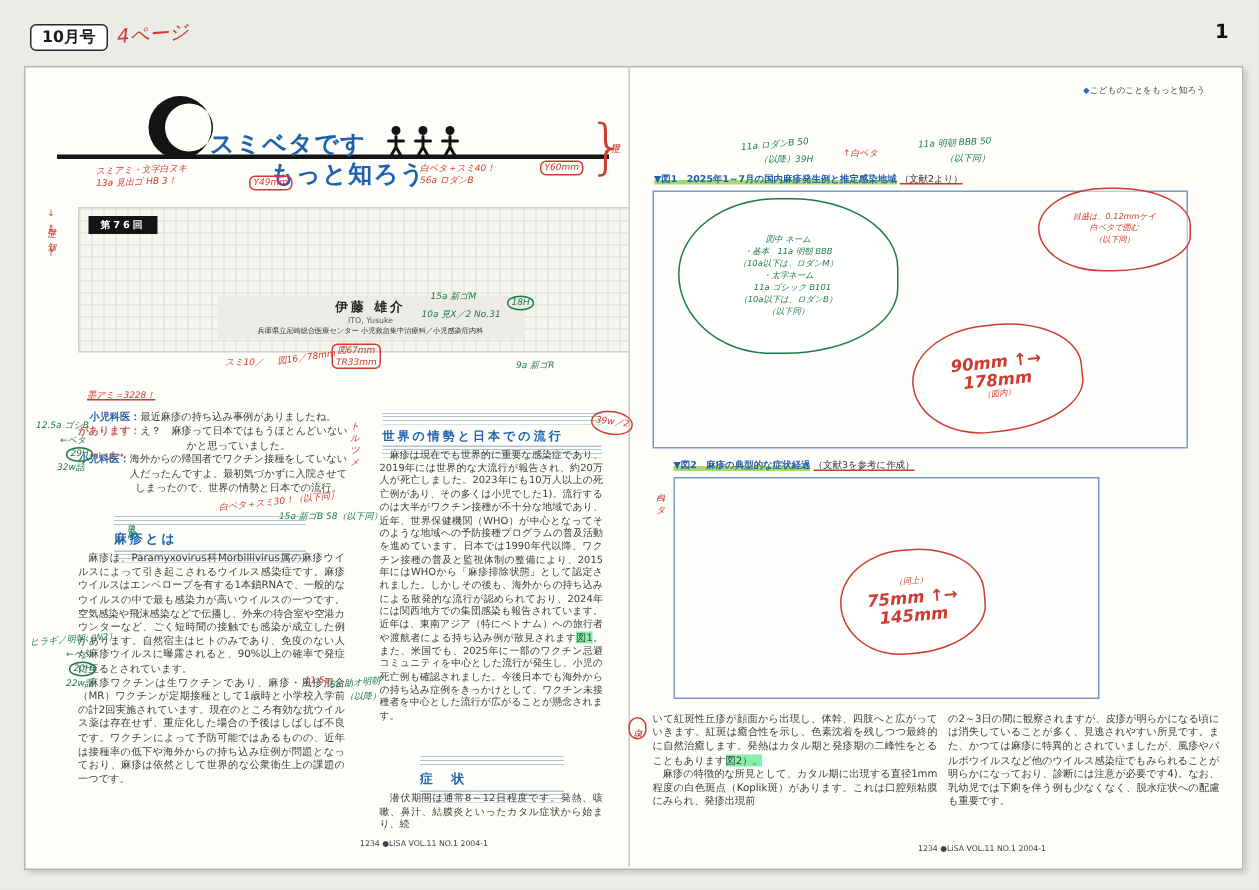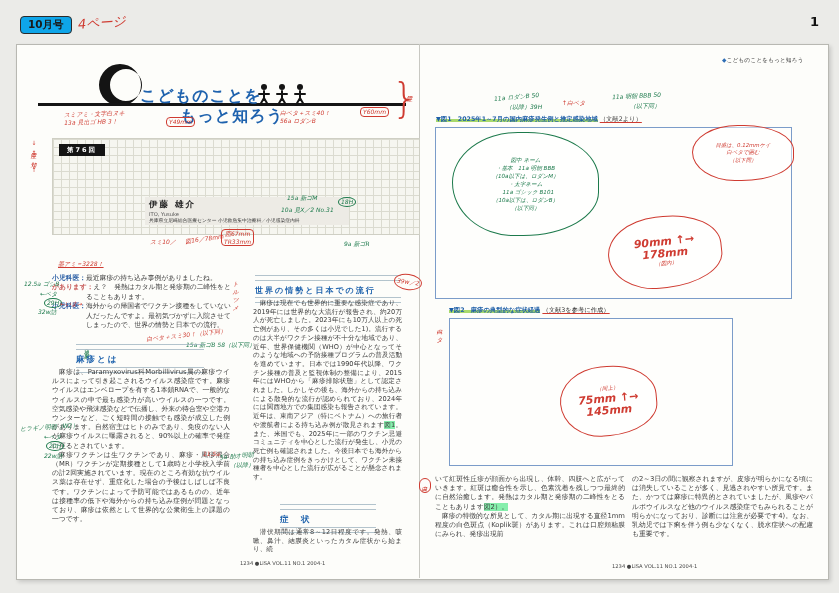--- a/index.html
+++ b/index.html
@@ -3,21 +3,21 @@
 <meta charset="utf-8">
 <style>
   html,body{margin:0;padding:0;background:#d9d9d5;}
   .sheet{position:relative;width:839px;height:593px;background:#ececeae8;background:#ebebe8;
     font-family:"DejaVu Sans",sans-serif;overflow:hidden;}
   .abs{position:absolute;}
   .paper{position:absolute;left:16px;top:44px;width:811px;height:534px;background:#fdfdfa;
     border:1px solid #b8b8b2;box-shadow:2px 2px 4px rgba(0,0,0,.15);}
   .gutter{position:absolute;left:419px;top:44px;width:1px;height:534px;background:#c8c8c2;}
   
-  .issue-box{border:1.6px solid #2a2a2a;border-radius:4px;background:#0ea5e9;font-weight:bold;
+  .issue-box{border:1.6px solid #2a2a2a;border-radius:4px;background:#ffffff;font-weight:bold;
     font-size:10.5px;padding:1px 7px;color:#1a1a1a;}
   .print-note{font-size:6.4px;font-weight:bold;color:#333;line-height:9px;}
   .sheetnum{font-size:13px;font-weight:bold;color:#111;}
   
   .red{color:#cf3b31;}
   .green{color:#1d7a4c;}
   .hw{font-style:italic;font-size:6px;line-height:7.5px;white-space:nowrap;}
   .hw-lg{font-style:italic;font-size:13px;}
   .boxn{border:1px solid currentColor;border-radius:4px;padding:0 2px;}
   .circ{border:1px solid currentColor;border-radius:50%;padding:0 2px;display:inline-block;}
@@ -25,21 +25,21 @@
   .cloud{position:absolute;border:1.3px solid;border-radius:48% 52% 55% 45% / 52% 48% 45% 55%;
     display:flex;flex-direction:column;align-items:center;justify-content:center;text-align:center;background:rgba(255,255,255,.5);}
   
   .logo-t{font-size:16px;font-weight:bold;color:#1e62ae;letter-spacing:1px;white-space:nowrap;}
   .blackrule{background:#151515;}
   .gridbox{background-color:#f6f6f0;
     background-image:linear-gradient(#dbdbd0 1px,transparent 1px),linear-gradient(90deg,#dbdbd0 1px,transparent 1px);
     background-size:8px 8px;border:1px solid #cfcfc4;}
   .badge{background:#141414;color:#fff;font-size:6.5px;font-weight:bold;padding:1.5px 8px;letter-spacing:2px;}
   .main-title{font-size:37px;font-weight:bold;color:#2e6db4;letter-spacing:10px;text-align:center;white-space:nowrap;}
-  .authorbox{background:#edebe5;text-align:left;padding:2px 4px;}
+  .authorbox{background:#edebe5;text-align:center;padding:2px 4px;}
   .a-name{font-size:8.5px;font-weight:bold;color:#222;letter-spacing:2px;}
   .a-rom{font-size:5.2px;color:#555;}
   .a-aff{font-size:4.8px;color:#333;white-space:nowrap;}
   
   .rules{height:8px;background:repeating-linear-gradient(to bottom,#9ab0bd 0 .7px,transparent .7px 2.6px);opacity:.75;}
   .sec-head{color:#1f63ad;font-weight:bold;font-size:8.5px;text-align:left;letter-spacing:2px;padding:1.5px 0;white-space:nowrap;}
   .body-txt{font-size:6.8px;line-height:9.2px;text-align:justify;color:#3b3b3b;}
   .body-txt p{margin:0;text-indent:6.8px;}
   .world-txt{font-size:6.6px;line-height:8.7px;}
   .dlg{font-size:6.8px;line-height:9.4px;color:#3b3b3b;}
@@ -66,21 +66,21 @@
   <div class="abs hw-lg red" style="left:78px;top:14px;transform:rotate(-4deg);">4ページ</div>
   <div class="abs sheetnum" style="left:810px;top:14px;">1</div>
 
   <div class="paper"></div>
   <div class="gutter"></div>
 
   <svg class="abs" style="left:98px;top:61px;" width="44" height="48" viewBox="0 0 44 48">
     <path fill="#141414" fill-rule="evenodd" d="M22,24 m-21,0 a21,21 0 1,0 42,0 a21,21 0 1,0 -42,0 M28,24 m-16,0 a16,16 0 1,0 32,0 a16,16 0 1,0 -32,0"></path>
   </svg>
   <div class="abs blackrule" style="left:38px;top:103px;width:368px;height:2.5px;"></div>
-  <div class="abs logo-t" style="left:140px;top:86px;">こどものことを</div>
+  <div class="abs logo-t" style="left:140px;top:86px;">スミベタです</div>
   <div class="abs logo-t" style="left:180px;top:106px;">もっと知ろう</div>
   <svg class="abs" style="left:256px;top:83px;" width="54" height="26" viewBox="0 0 54 26">
     <g stroke="#141414" stroke-width="2" fill="none" stroke-linecap="round">
       <path d="M8,8 L8,15 M3,11 L13,11 M8,15 L4,22 M8,15 L12,22"></path>
       <path d="M26,8 L26,15 M21,11 L31,11 M26,15 L22,22 M26,15 L30,22"></path>
       <path d="M44,8 L44,15 M39,11 L49,11 M44,15 L40,22 M44,15 L48,22"></path>
     </g>
     <g fill="#141414">
         <circle cx="8" cy="4" r="3"></circle>
         <circle cx="26" cy="4" r="3"></circle>
@@ -115,23 +115,23 @@
   <div class="abs hw red boxn" style="left:221px;top:229px;text-align:center;">
     <div>図67mm</div>
     <div>TR33mm</div>
   </div>
   <div class="abs hw green" style="left:287px;top:194px;">15a 新ゴM</div>
   <div class="abs hw green" style="left:338px;top:197px;"><span class="circ">18H</span></div>
   <div class="abs hw green" style="left:281px;top:206px;">10a 見X／2 No.31</div>
   <div class="abs hw green" style="left:344px;top:240px;">9a 新ゴR</div>
 
   <div class="abs hw red" style="left:58px;top:260px;text-decoration:underline;">墨アミ＝3228！</div>
-  <div class="abs dlg" style="left:52px;top:274px;width:180px;">
+  <div class="abs dlg" style="left:52px;top:274px;width:180px;text-align:center;">
     <p class="dlg-row"><span class="spk-b">小児科医：</span><span>最近麻疹の持ち込み事例がありましたね。</span></p>
-    <p class="dlg-row"><span class="spk-r">があります：</span><span>え？　発熱はカタル期と発疹期の二峰性をとることもあります。</span></p>
+    <p class="dlg-row"><span class="spk-r">があります：</span><span>え？　麻疹って日本ではもうほとんどいないかと思っていました。</span></p>
     <p class="dlg-row"><span class="spk-b">小児科医：</span><span>海外からの帰国者でワクチン接種をしていない人だったんですよ。最初気づかずに入院させてしまったので、世界の情勢と日本での流行。</span></p>
   </div>
   <div class="abs hw green" style="left:24px;top:280px;">12.5a ゴシB</div>
   <div class="abs hw green" style="left:40px;top:290px;">←ベタ</div>
   <div class="abs hw green" style="left:44px;top:298px;"><span class="circ">29H</span></div>
   <div class="abs hw green" style="left:38px;top:308px;">32w詰</div>
   <div class="abs hw red" style="left:60px;top:300px;">←いま→</div>
   <div class="abs hw red vtext" style="left:232px;top:277px;height:48px;">トルツメ</div>
 
   <div class="abs hw red" style="left:146px;top:331px;transform:rotate(-6deg);">白ベタ＋スミ30！（以下同）</div>

